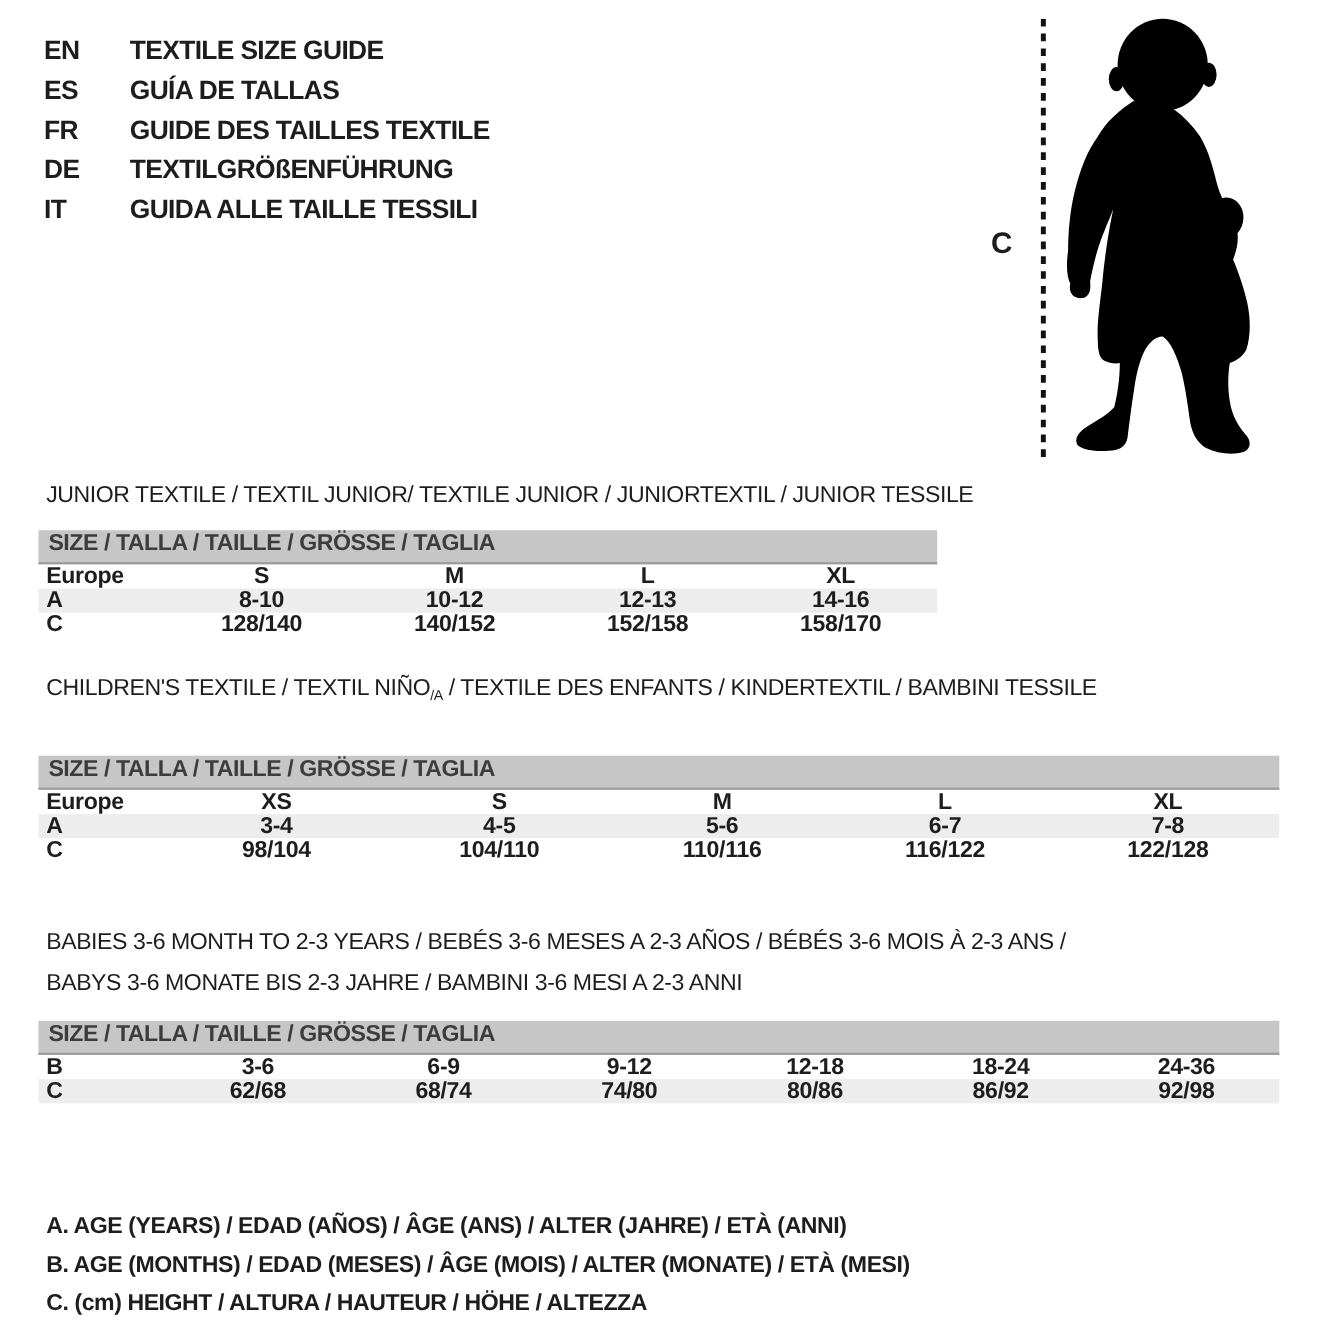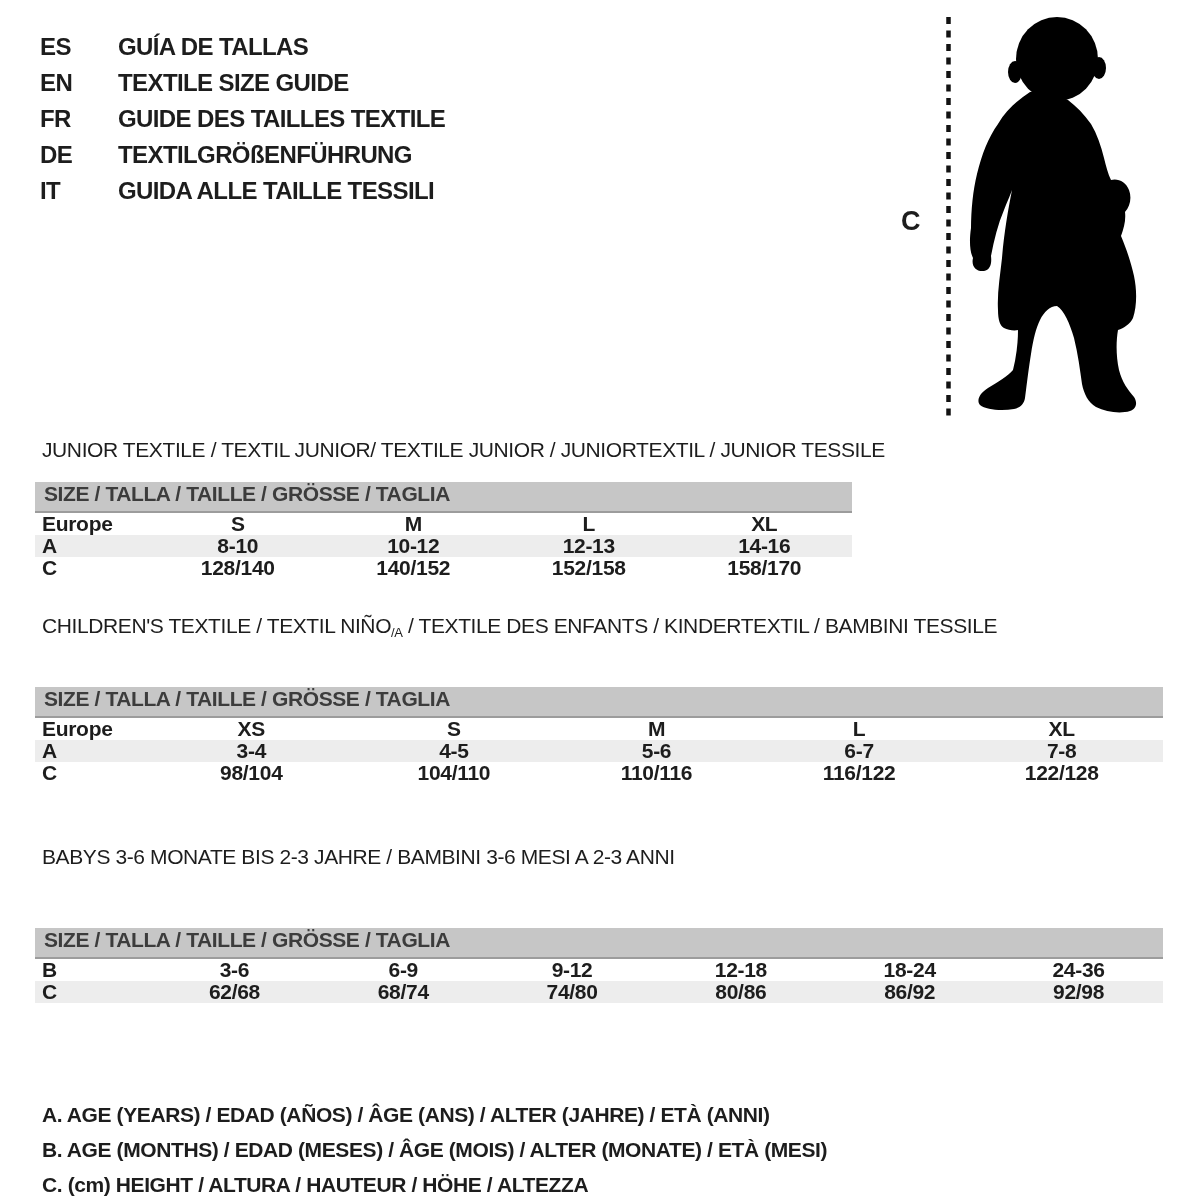--- a/index.html
+++ b/index.html
@@ -43,26 +43,26 @@
   .val{flex:1;text-align:center;}
   
   #legend{position:absolute;left:42px;top:1097px;}
   .legend-line{line-height:35px;font-size:21px;font-weight:bold;letter-spacing:-0.4px;white-space:nowrap;}
 </style>
 </head>
 <body>
 
 <div id="languages">
     <div class="lang-row">
+      <span class="lang-code">EN</span>
+      <span class="lang-label">TEXTILE SIZE GUIDE</span>
+    </div>
+    <div class="lang-row">
       <span class="lang-code">ES</span>
       <span class="lang-label">GUÍA DE TALLAS</span>
-    </div>
-    <div class="lang-row">
-      <span class="lang-code">EN</span>
-      <span class="lang-label">TEXTILE SIZE GUIDE</span>
     </div>
     <div class="lang-row">
       <span class="lang-code">FR</span>
       <span class="lang-label">GUIDE DES TAILLES TEXTILE</span>
     </div>
     <div class="lang-row">
       <span class="lang-code">DE</span>
       <span class="lang-label">TEXTILGRÖßENFÜHRUNG</span>
     </div>
     <div class="lang-row">
@@ -156,20 +156,21 @@
       <div class="trow">
         <span class="row-label">C</span>
         <span class="val">98/104</span>
         <span class="val">104/110</span>
         <span class="val">110/116</span>
         <span class="val">116/122</span>
         <span class="val">122/128</span>
       </div>
     </div>
     <div class="section-title" id="title-babies">
+      <div class="title-line"><span class="title-seg">BABIES 3-6 MONTH TO 2-3 YEARS / BEBÉS 3-6 MESES A 2-3 AÑOS / BÉBÉS 3-6 MOIS À 2-3 ANS /</span></div>
       <div class="title-line"><span class="title-seg">BABYS 3-6 MONATE BIS 2-3 JAHRE / BAMBINI 3-6 MESI A 2-3 ANNI</span></div>
     </div>
     <div class="size-table" id="table-babies">
       <div class="size-bar">
         <span class="size-bar-text">SIZE / TALLA / TAILLE / GRÖSSE / TAGLIA</span>
       </div>
       <div class="trow">
         <span class="row-label">B</span>
         <span class="val">3-6</span>
         <span class="val">6-9</span>

